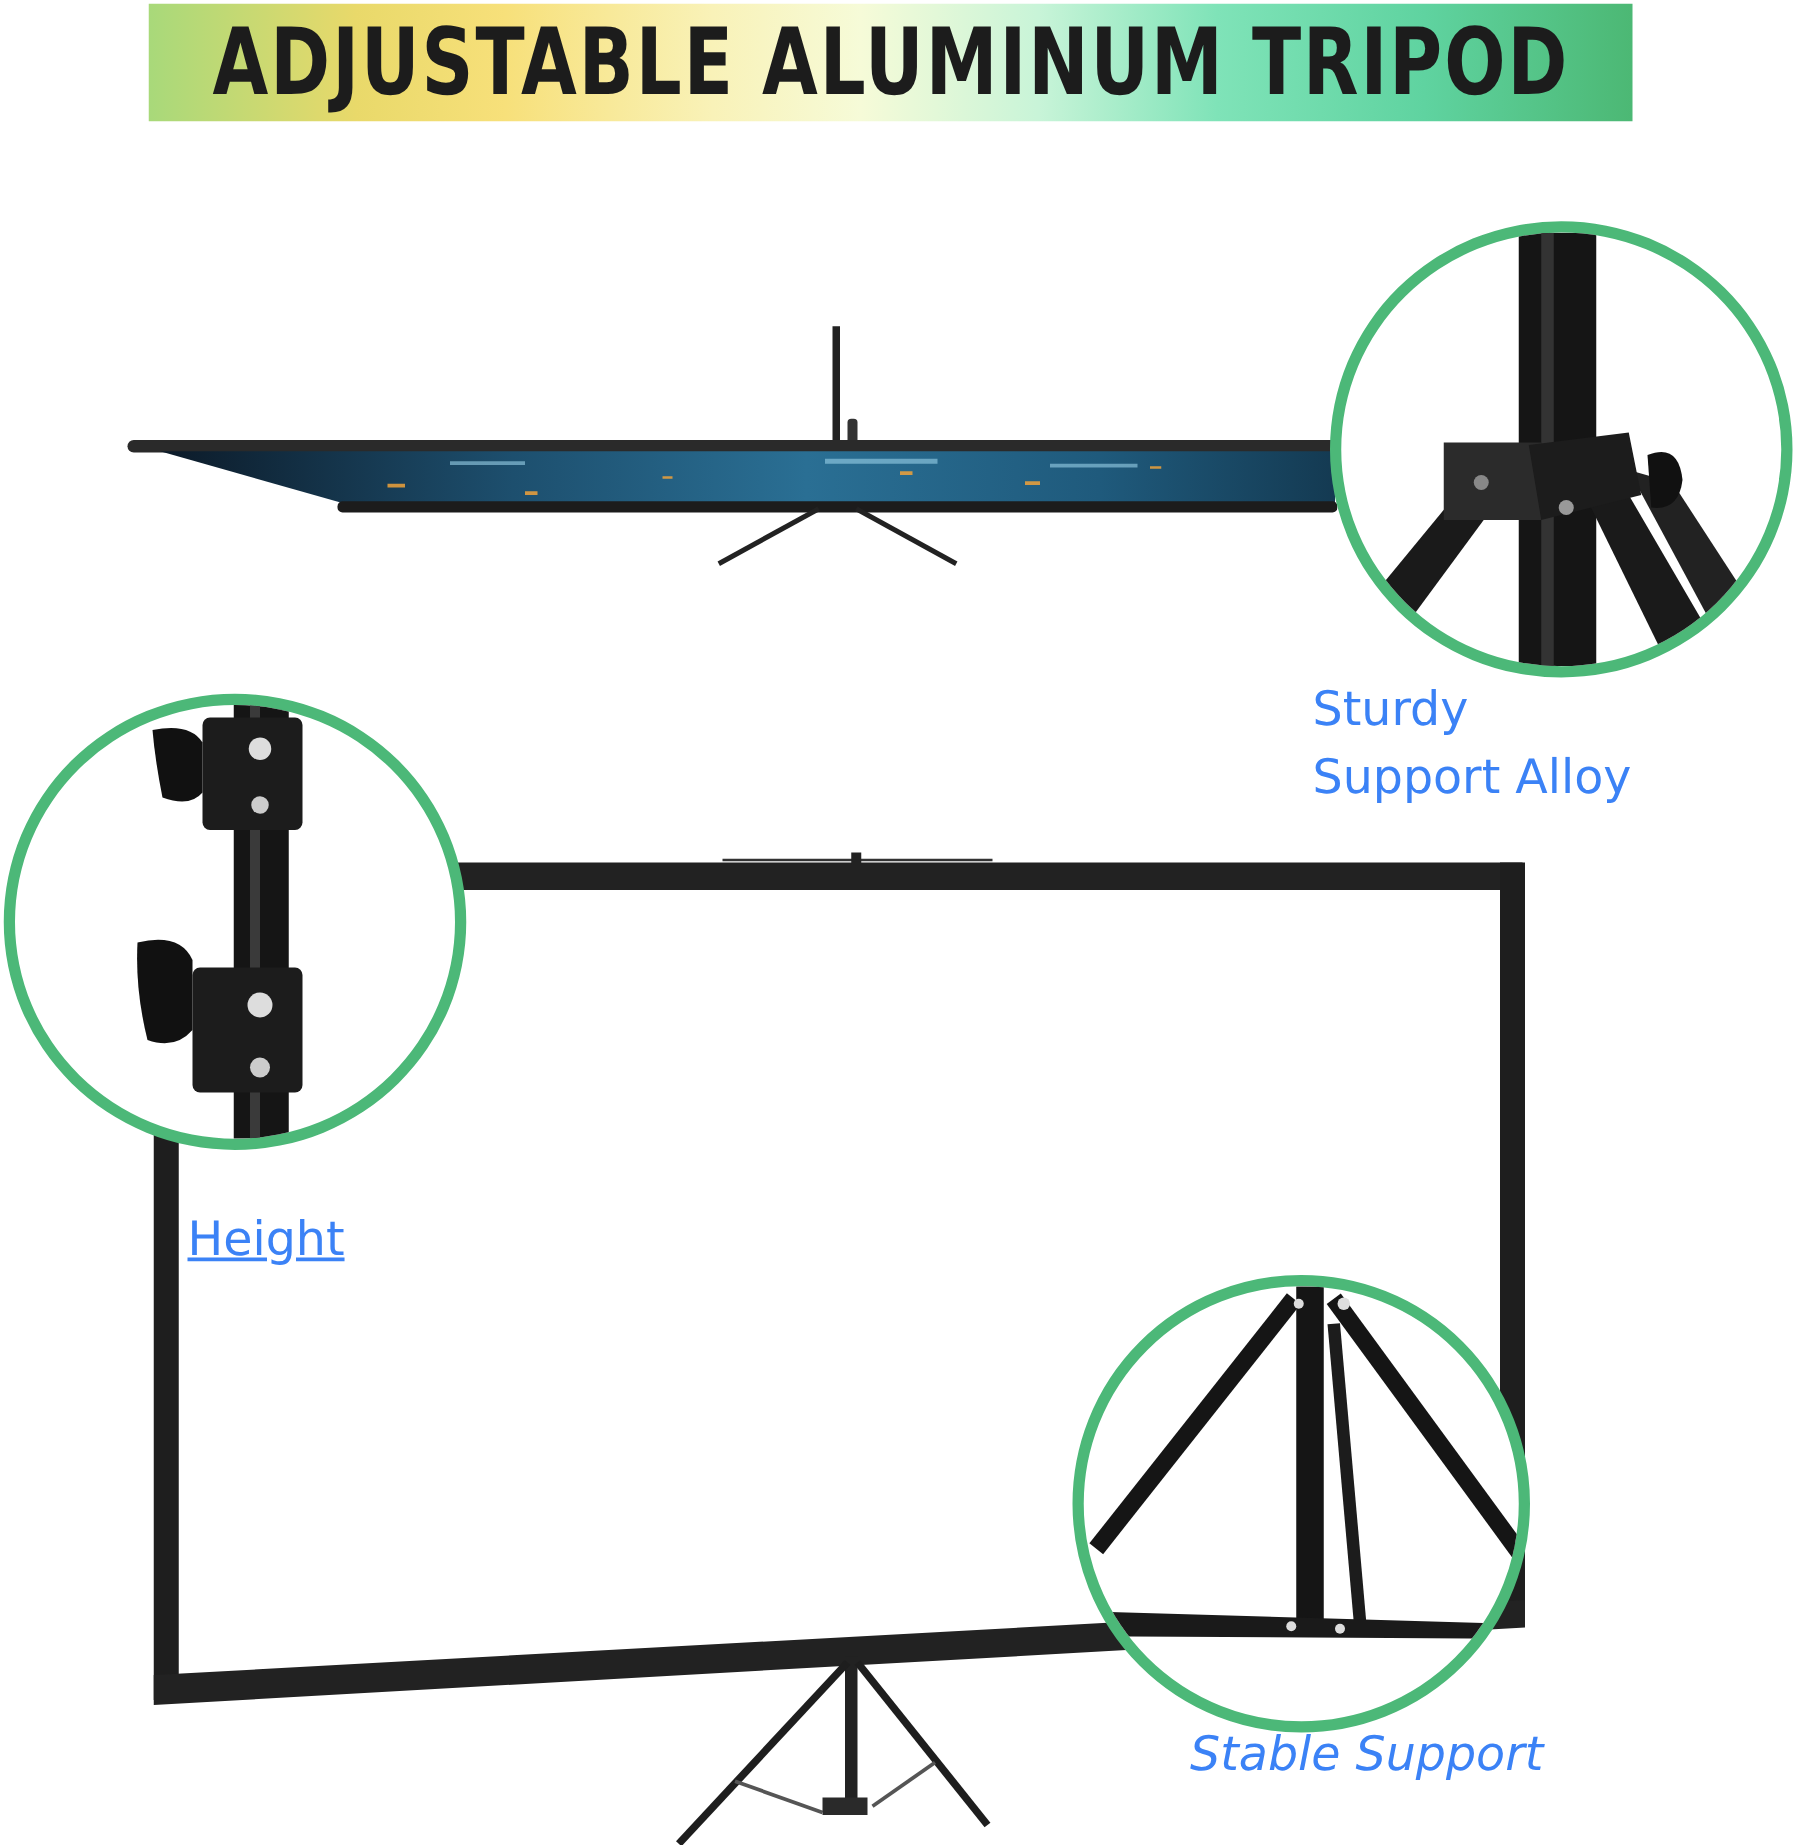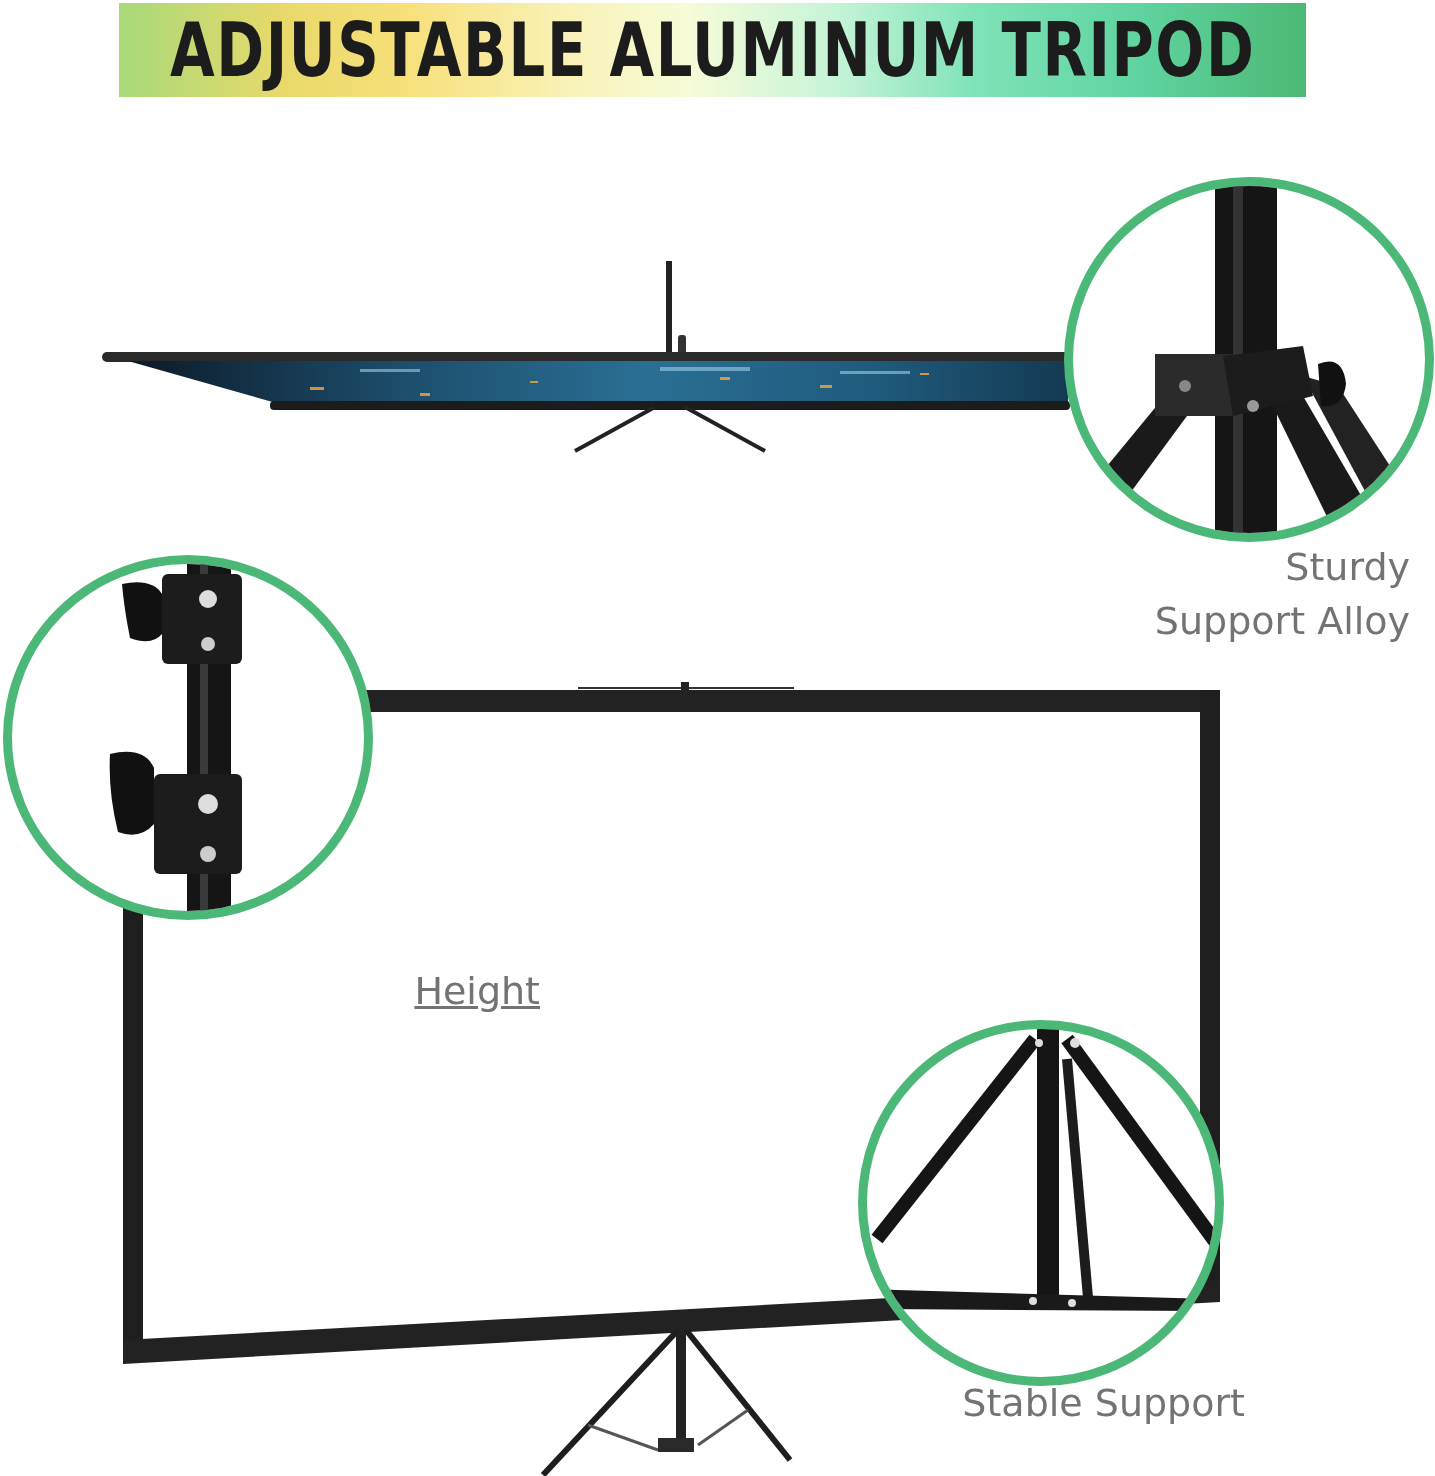--- a/index.html
+++ b/index.html
@@ -30,26 +30,26 @@
     .callout {
       border: 9px solid #4cb878; border-radius: 50%; background: #fff; overflow: hidden;
       box-sizing: border-box;
     }
     .callout svg { width: 100%; height: 100%; display: block; }
     .c-alloy { left: 1064px; top: 177px; width: 370px; height: 365px; }
     .c-knob  { left: 3px;   top: 555px; width: 370px; height: 365px; }
     .c-support { left: 858px; top: 1020px; width: 366px; height: 366px; }
 
     .label {
-      font-family: "DejaVu Sans", sans-serif; font-size: 38px; color: #737373;
-      text-align: right; line-height: 54px; white-space: nowrap;
+      font-family: "DejaVu Sans", sans-serif; font-size: 38px; color: #3b82f6;
+      text-align: left; line-height: 54px; white-space: nowrap;
     }
     .lbl-alloy   { left: 1050px; top: 540px; width: 360px; }
     .lbl-knob    { left: 150px;  top: 964px; width: 390px; text-decoration: underline; }
-    .lbl-support { left: 905px;  top: 1376px; width: 340px; }
+    .lbl-support { left: 952px;  top: 1376px; width: 340px; font-style: italic; }
   </style>
 </head>
 <body>
 
 <div class="abs banner">
   <div class="banner-title">ADJUSTABLE ALUMINUM TRIPOD</div>
 </div>
 
 <div class="abs side-view">
   <svg width="970" height="200" viewBox="0 0 970 200">

